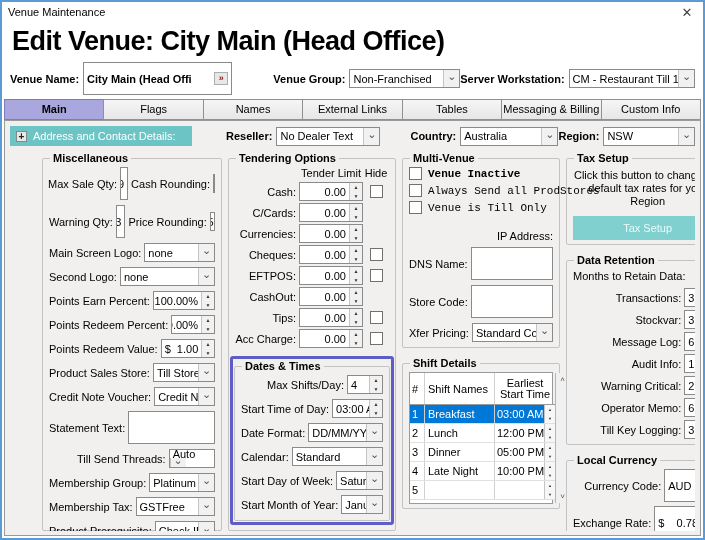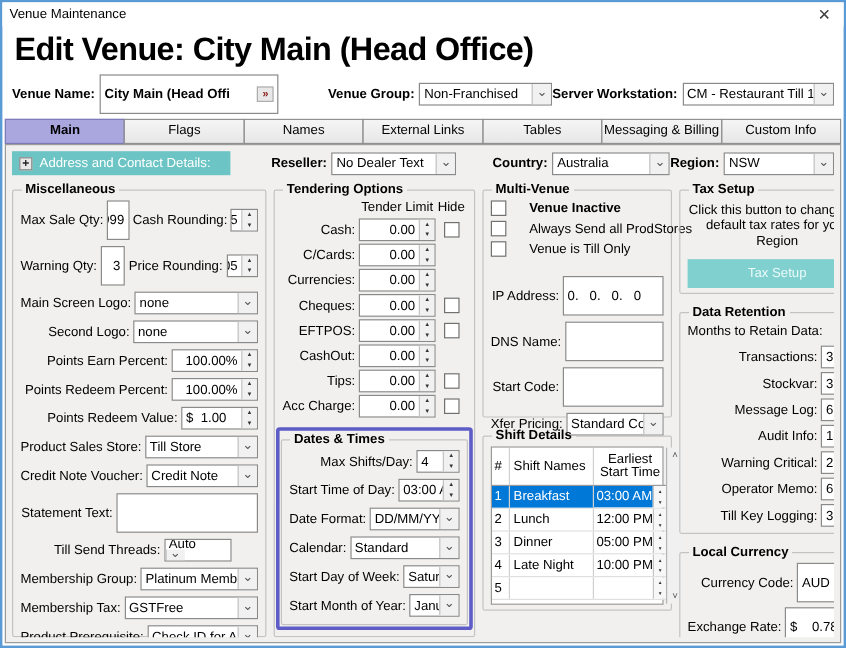--- a/index.html
+++ b/index.html
@@ -46,36 +46,36 @@
   .content { flex:1; margin:0 2px 2px; background:#f1f0ee; border:1px solid #9b9b9b; padding:5px 5px 4px; display:flex; flex-direction:column; overflow:hidden; }
   .crow1 { display:flex; align-items:center; flex:none; margin-bottom:6px; }
   .teal-btn { width:182px; height:20px; background:#6cc5c4; color:#fff; display:flex; align-items:center; padding:0 6px; gap:6px; cursor:pointer; flex:none; }
   .plus-box { width:11px; height:11px; background:#e8e8e8; border:1px solid #888; color:#222; font-size:10px; line-height:9px; text-align:center; font-weight:bold; flex:none; }
   .cols { display:flex; gap:6px; flex:1; align-items:stretch; overflow:hidden; }
   fieldset { border:1px solid #c3c3c3; border-radius:2px; margin:0; padding:3px 6px 4px; min-width:0; }
   legend { font-weight:bold; font-size:11px; padding:0 3px; margin-left:1px; }
   .frow { display:flex; align-items:center; justify-content:flex-end; gap:3px; margin-bottom:5px; }
   .lbl { white-space:nowrap; text-align:right; }
   .col1 { width:212px; flex:none; display:flex; }
-  .col1 fieldset { width:100%; }
+  .col1 fieldset { width:100%;margin-left:32px; }
   .col2 { width:168px; flex:none; display:flex; }
   .col2 fieldset.outer { width:100%; }
   .col3 { width:158px; flex:none; display:flex; flex-direction:column; }
   .col4 { flex:1; display:flex; flex-direction:column; }
   .thead { display:flex; align-items:center; margin-bottom:3px; }
   .thead .h1 { width:64px; text-align:center; flex:none; }
   .thead .h2 { width:26px; text-align:center; flex:none; }
   .thead .sp { flex:1; }
   .trow { display:flex; align-items:center; margin-bottom:2px; }
   .trow .lbl { flex:1; }
   .trow .spin { width:64px; flex:none; margin-left:3px; }
   .trow .cbslot { width:26px; flex:none; display:flex; justify-content:center; }
   .hlbox { border:3px solid #5e5cc7; border-radius:3px; margin:8px -5px 0; padding:1px; }
   .hlbox fieldset { background:#f1f0ee; }
-  .mv-cbrow { display:flex; align-items:center; gap:19px; margin-bottom:4px; }
+  .mv-cbrow { display:flex; align-items:center; gap:6px; margin-bottom:4px;font-family:Liberation Mono, monospace; }
   .mv-cbrow .txt { white-space:nowrap; }
   .mv-cbrow.bold .txt { font-weight:bold; }
   .shift-table { background:#fff; border:1px solid #9a9a9a; display:flex; height:132px; }
   .st-main { flex:1; display:flex; flex-direction:column; }
   .st-hrow { display:flex; border-bottom:1px solid #9a9a9a; height:32px; flex:none; }
   .st-row { display:flex; height:19px; flex:none; border-bottom:1px solid #e0e0e0; }
   .st-c1 { width:15px; flex:none; border-right:1px solid #d0d0d0; display:flex; align-items:center; padding-left:2px; }
   .st-c2 { width:70px; flex:none; border-right:1px solid #d0d0d0; display:flex; align-items:center; padding-left:3px; overflow:hidden; white-space:nowrap; }
   .st-c3 { flex:1; display:flex; align-items:stretch; overflow:hidden; }
   .st-c3 .tval { flex:1; display:flex; align-items:center; padding-left:2px; white-space:nowrap; overflow:hidden; }
@@ -492,32 +492,29 @@
             <span class="cb"></span>
             <span class="txt">Always Send all ProdStores</span>
           </div>
           <div class="mv-cbrow">
             <span class="cb"></span>
             <span class="txt">Venue is Till Only</span>
           </div>
 
           <div class="frow" style="margin-top:16px;">
             <span class="lbl">IP Address:</span>
-            <div class="tin" style="width:84px;">
-                <span class="pre">0.   0.   0.   0</span>
-              </div>
           </div>
           <div class="frow">
             <span class="lbl">DNS Name:</span>
             <div class="tin" style="width:84px;">
                 <span></span>
               </div>
           </div>
           <div class="frow">
-            <span class="lbl">Start Code:</span>
+            <span class="lbl">Store Code:</span>
             <div class="tin" style="width:84px;">
                 <span></span>
               </div>
           </div>
           <div class="frow" style="margin-bottom:1px;">
             <span class="lbl">Xfer Pricing:</span>
             <div class="select" style="width:98px;">
               <span class="val">Standard Cost</span>
               <span class="dd"></span>
             </div>

